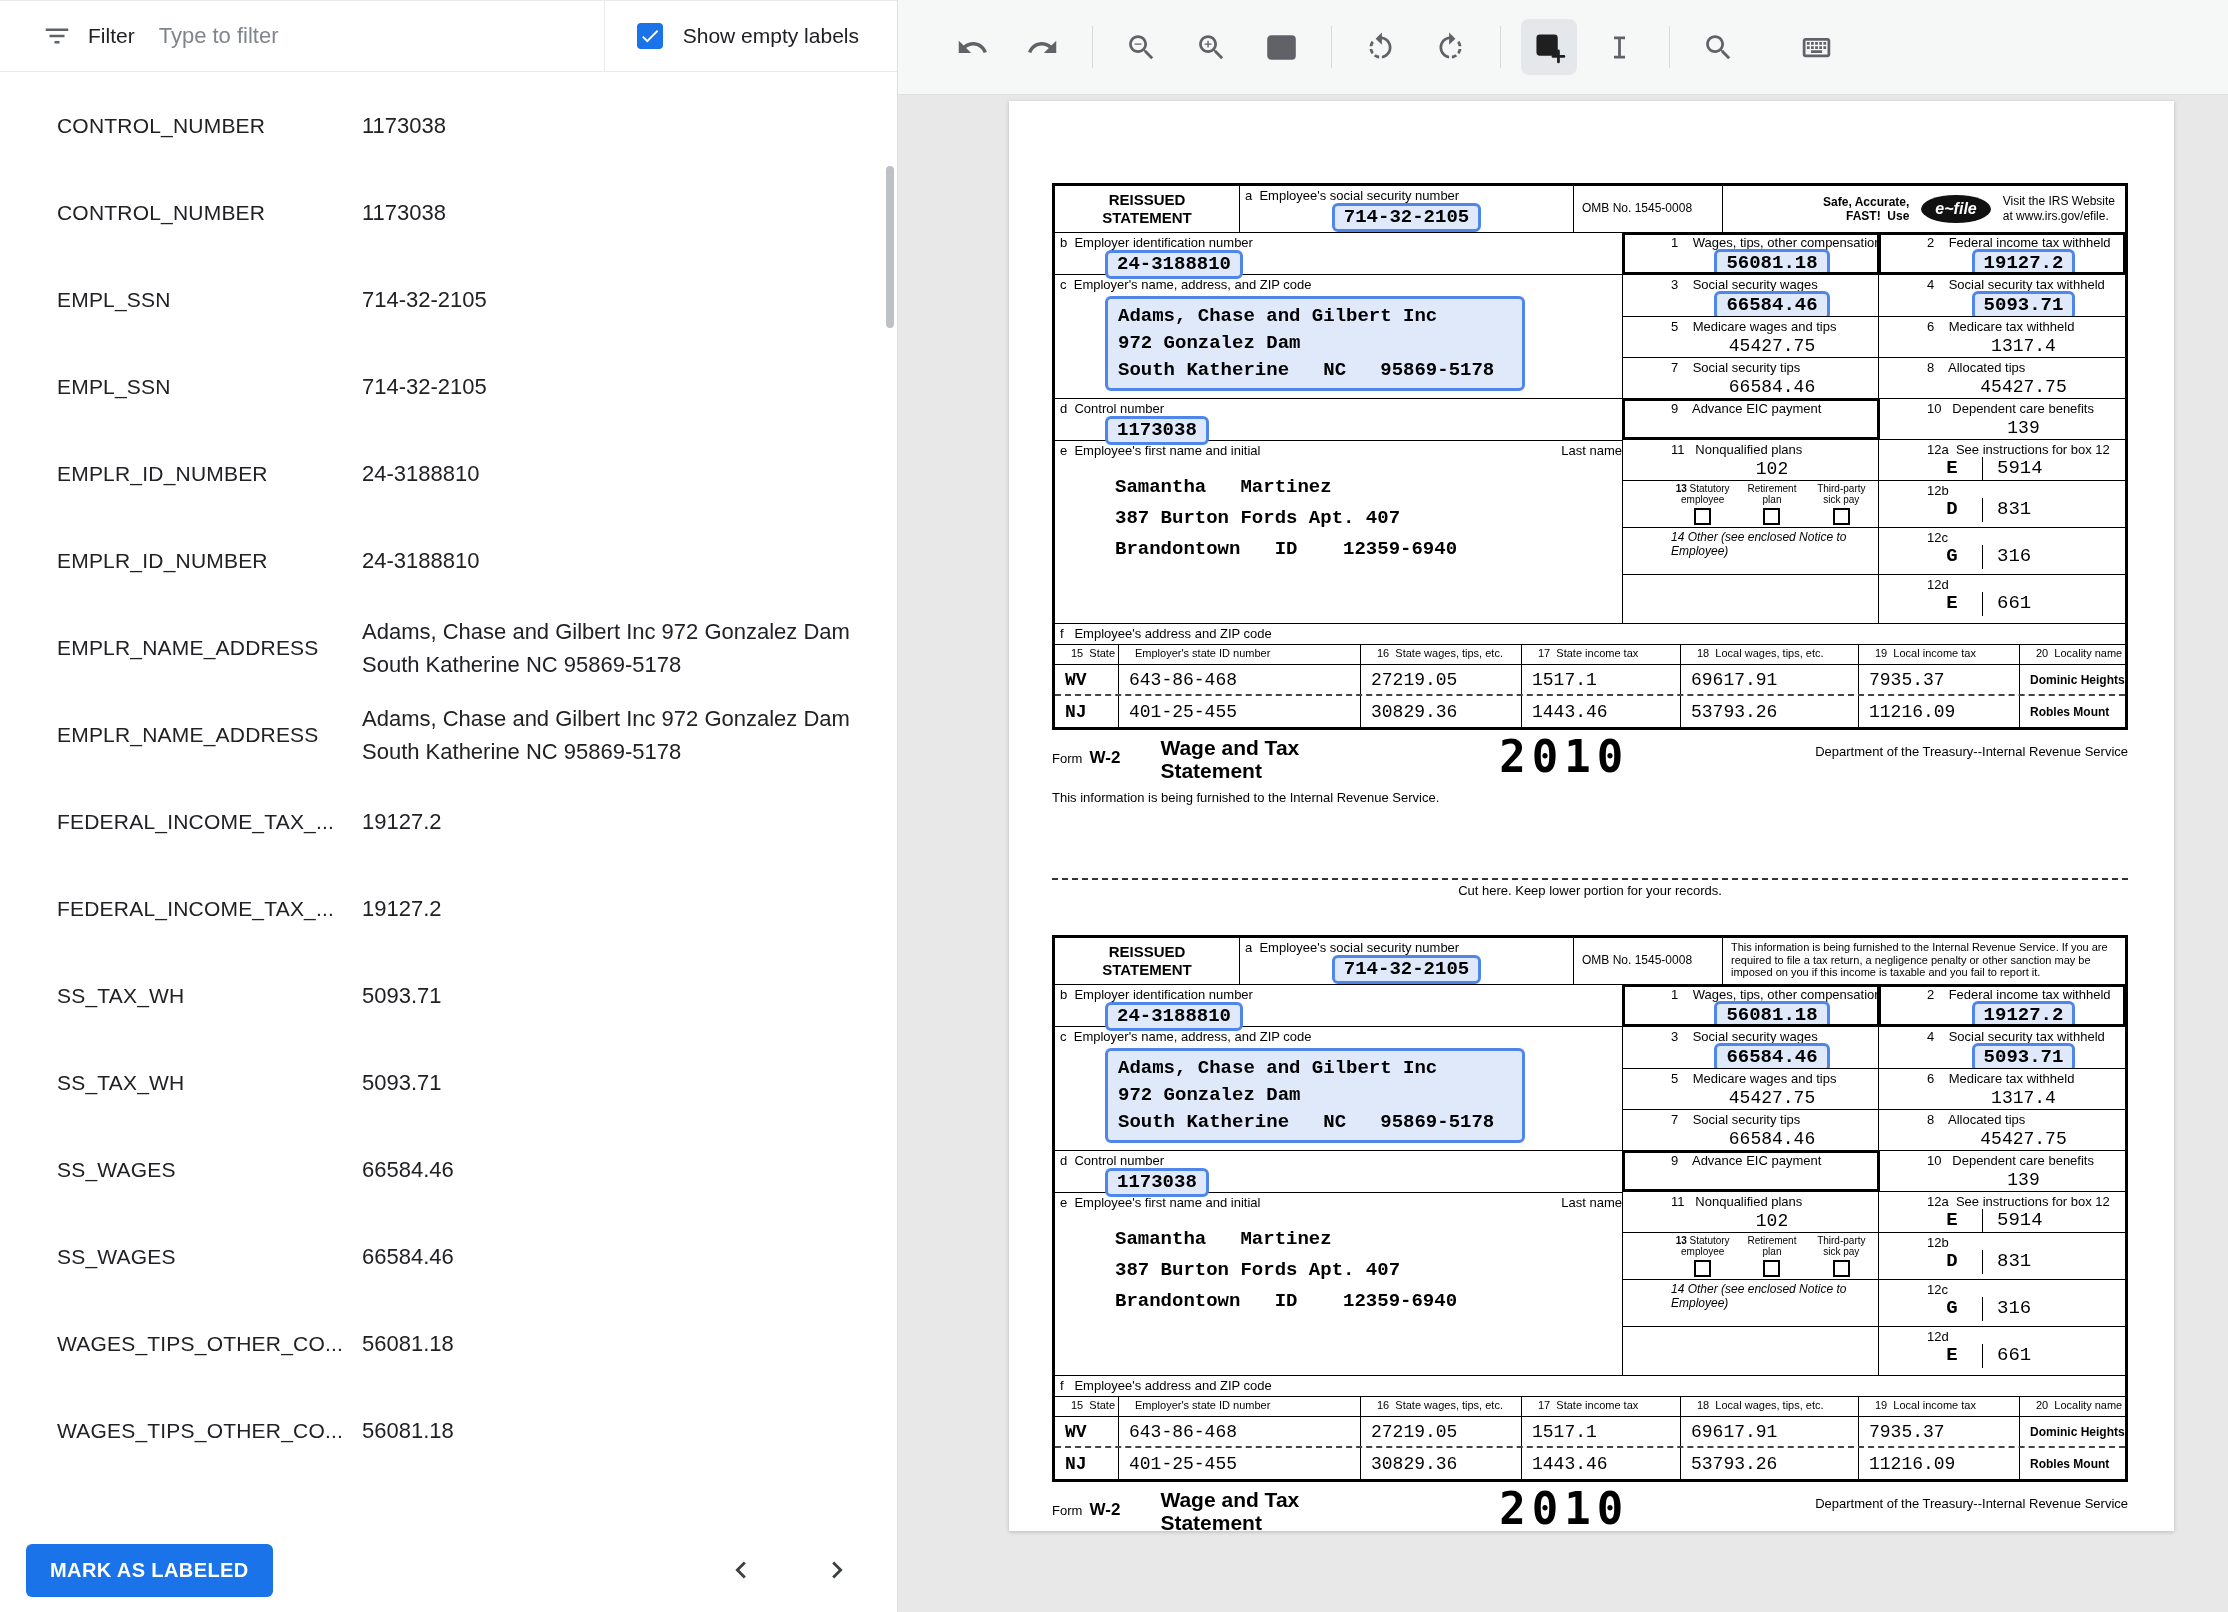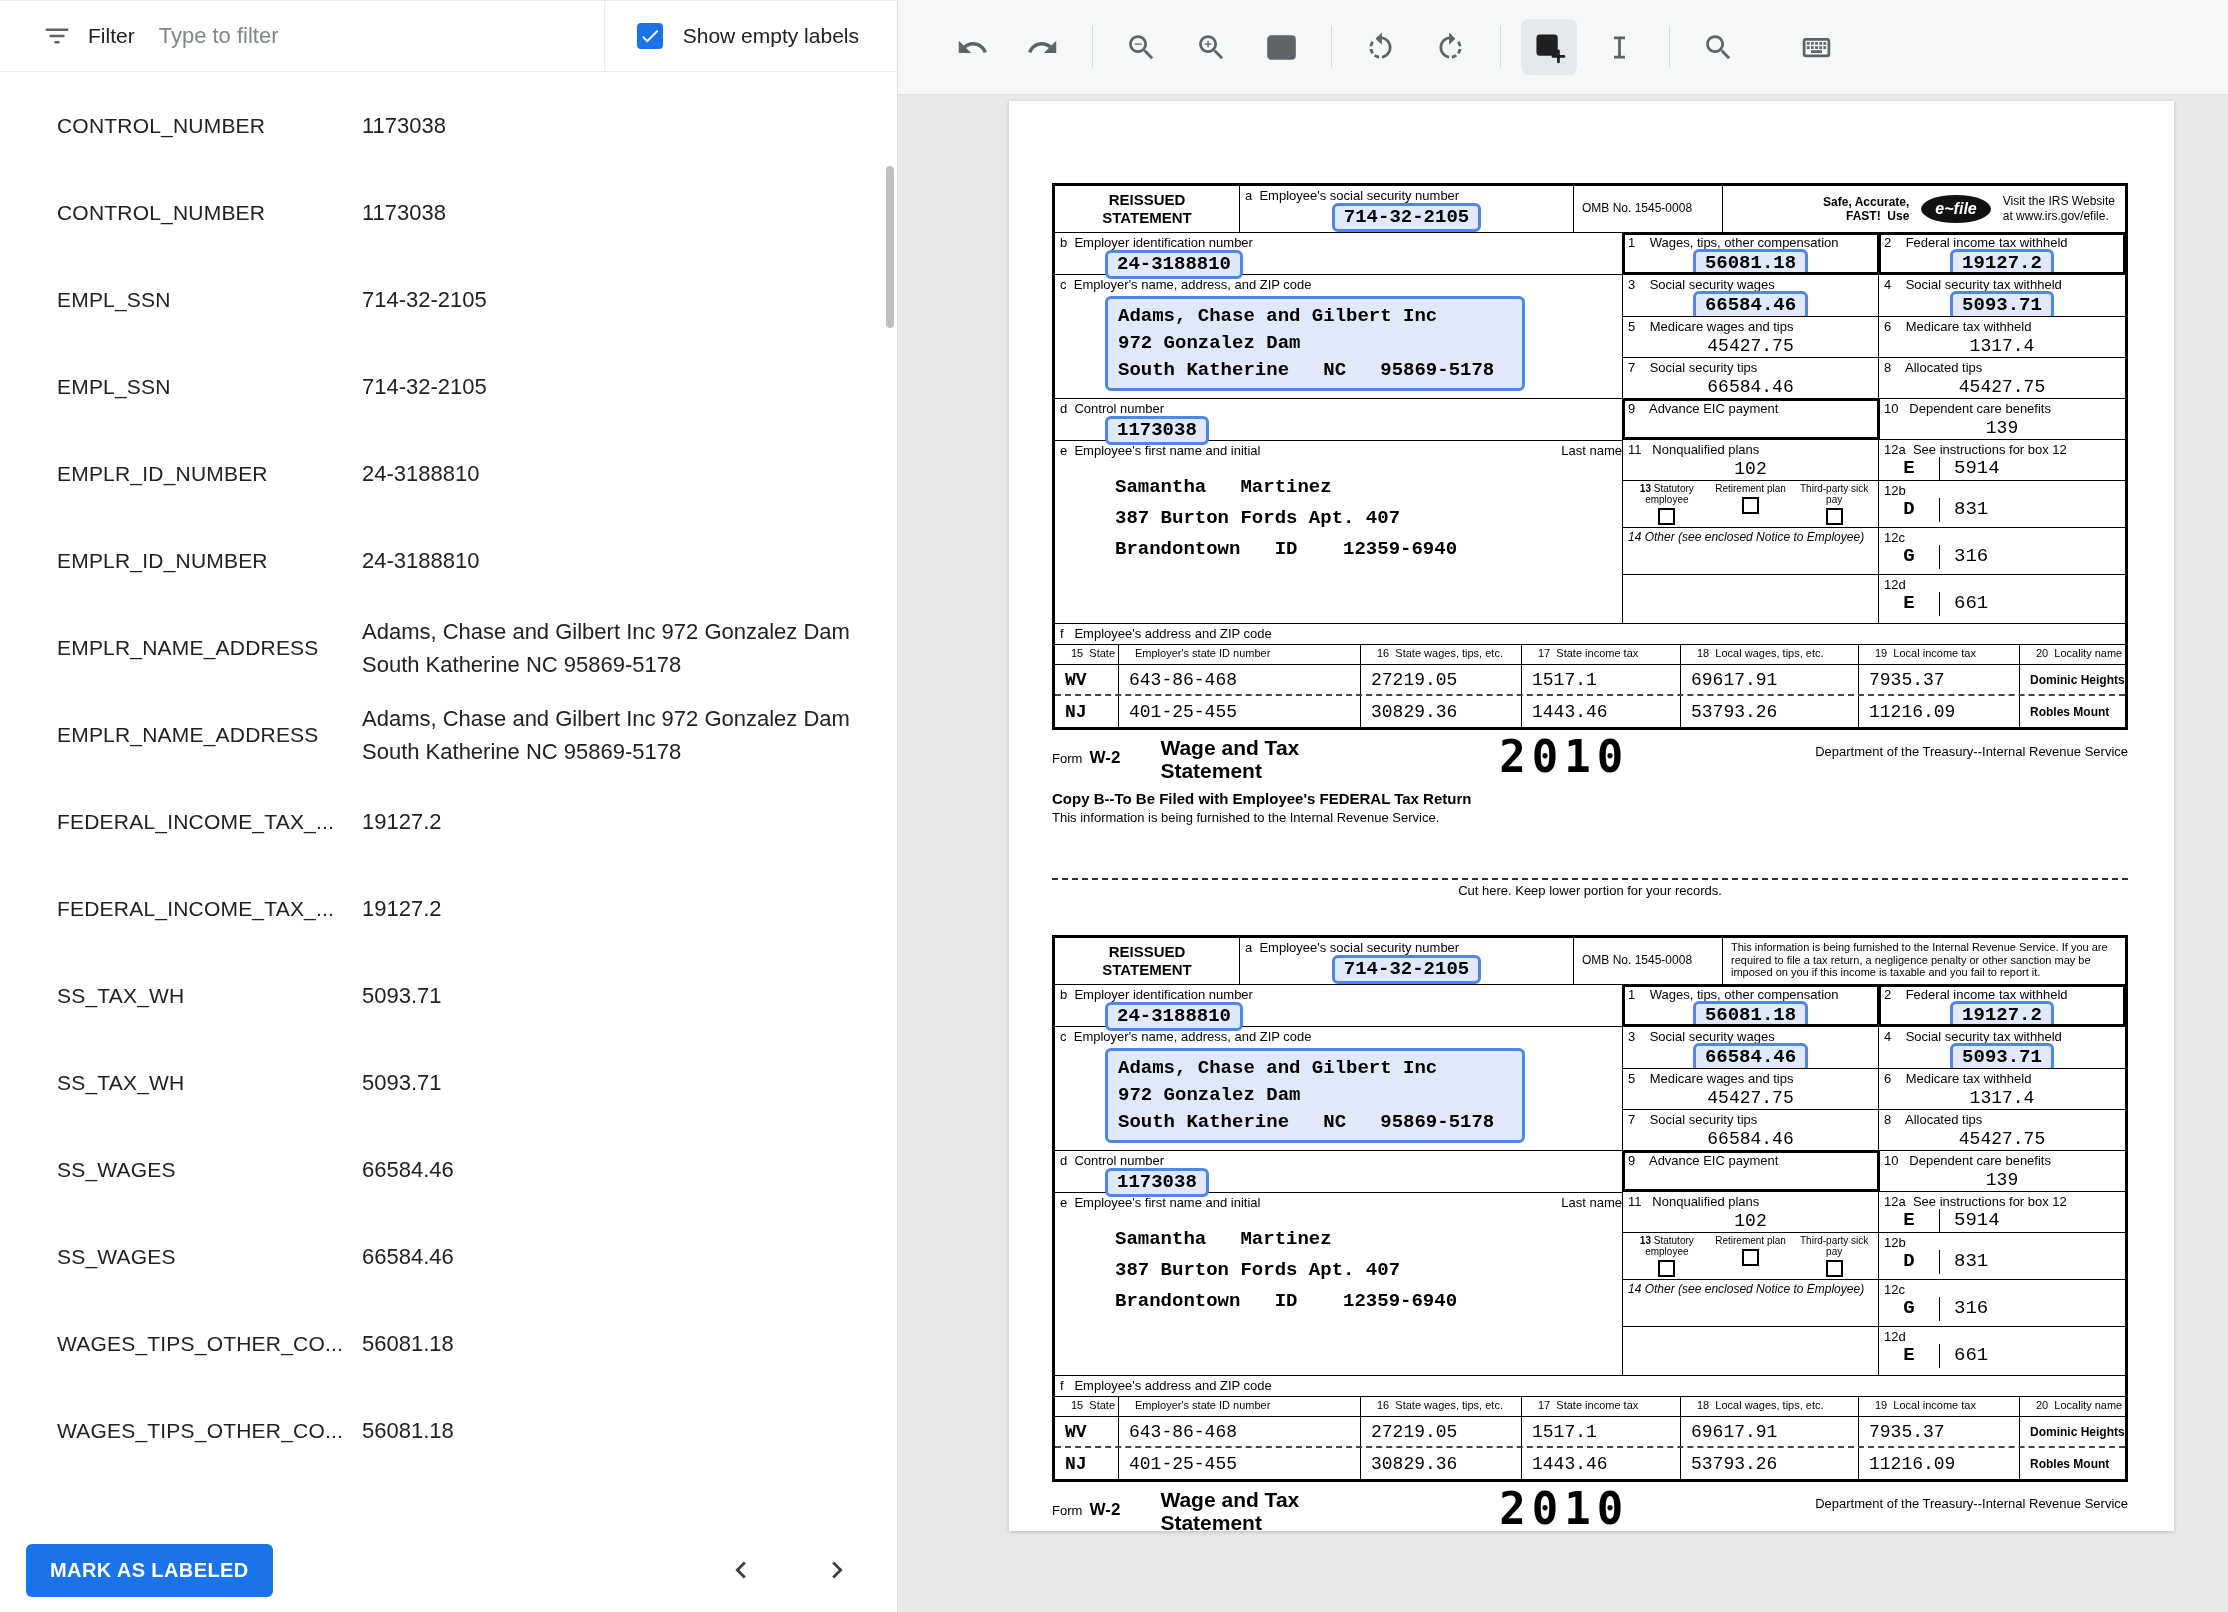--- a/index.html
+++ b/index.html
@@ -67,21 +67,21 @@
   .corner-efile { display: flex; align-items: center; justify-content: flex-end; gap: 12px; padding: 2px 10px; height: 100%; }
   .tagline { font-size: 12px; font-weight: bold; text-align: right; line-height: 14px; white-space: pre; }
   .efile-oval { background: #111; color: #fff; border-radius: 50%; font-style: italic; font-weight: bold; font-size: 16px; padding: 5px 14px; white-space: nowrap; }
   .efile-oval.small { font-size: 14px; padding: 4px 12px; }
   .visit { font-size: 12px; line-height: 15px; white-space: pre; }
   .corner-notice { font-size: 11px; line-height: 12.5px; padding: 3px 6px 0 8px; }
 
   .rowb { display: flex; height: 42px; border-bottom: 1px solid #000; }
   .rb-left { width: 568px; min-width: 568px; border-right: 1px solid #000; }
   .ml50 { margin-left: 50px; }
-  .vcell { width: 256px; min-width: 256px; border-right: 1px solid #000; overflow: hidden; }
+  .vcell { width: 256px; min-width: 256px; border-right: 1px solid #000; overflow: hidden; padding-left: 43px; }
   .vcell.wide { width: auto; min-width: 0; flex: 1; border-right: none; }
   .val { font-family: "Liberation Mono", monospace; font-size: 18px; text-align: center; margin-top: 2px; white-space: pre; }
   .valc { text-align: center; margin-top: -1px; }
   .thick { outline: 3px solid #000; outline-offset: -2px; }
 
   .mainrow { display: flex; border-bottom: 1px solid #000; }
   .mleft { width: 568px; min-width: 568px; border-right: 1px solid #000; }
   .boxc { height: 124px; border-bottom: 1px solid #000; }
   .hl-block { margin: 4px 0 0 50px; width: 420px; background: #dfe9fa; border: 3px solid #4f86ec; border-radius: 6px; padding: 4px 10px; font-family: "Liberation Mono", monospace; font-weight: bold; font-size: 19px; line-height: 27px; }
   .hl-block div { white-space: pre; }
@@ -526,21 +526,20 @@
         <div class="wfoot">
           <div class="formlab"><span>Form  </span><span class="big">W-2</span></div>
           <div class="stmt">
             <div>Wage and Tax</div>
             <div>Statement</div>
           </div>
           <div class="year">2010</div>
           <div class="dept">Department of the Treasury--Internal Revenue Service</div>
         </div>
         <div class="copylines">
-          <div class="cl1">Copy B--To Be Filed with Employee's FEDERAL Tax Return</div>
           <div class="cl2">This information is being furnished to the Internal Revenue Service.</div>
 
         </div>
         <div class="cutline"><span>Cut here.  Keep lower portion for your records.</span></div>
       </div>
 
       <div class="w2-copy">
         <div class="w2-box">
 
           <div class="head">

